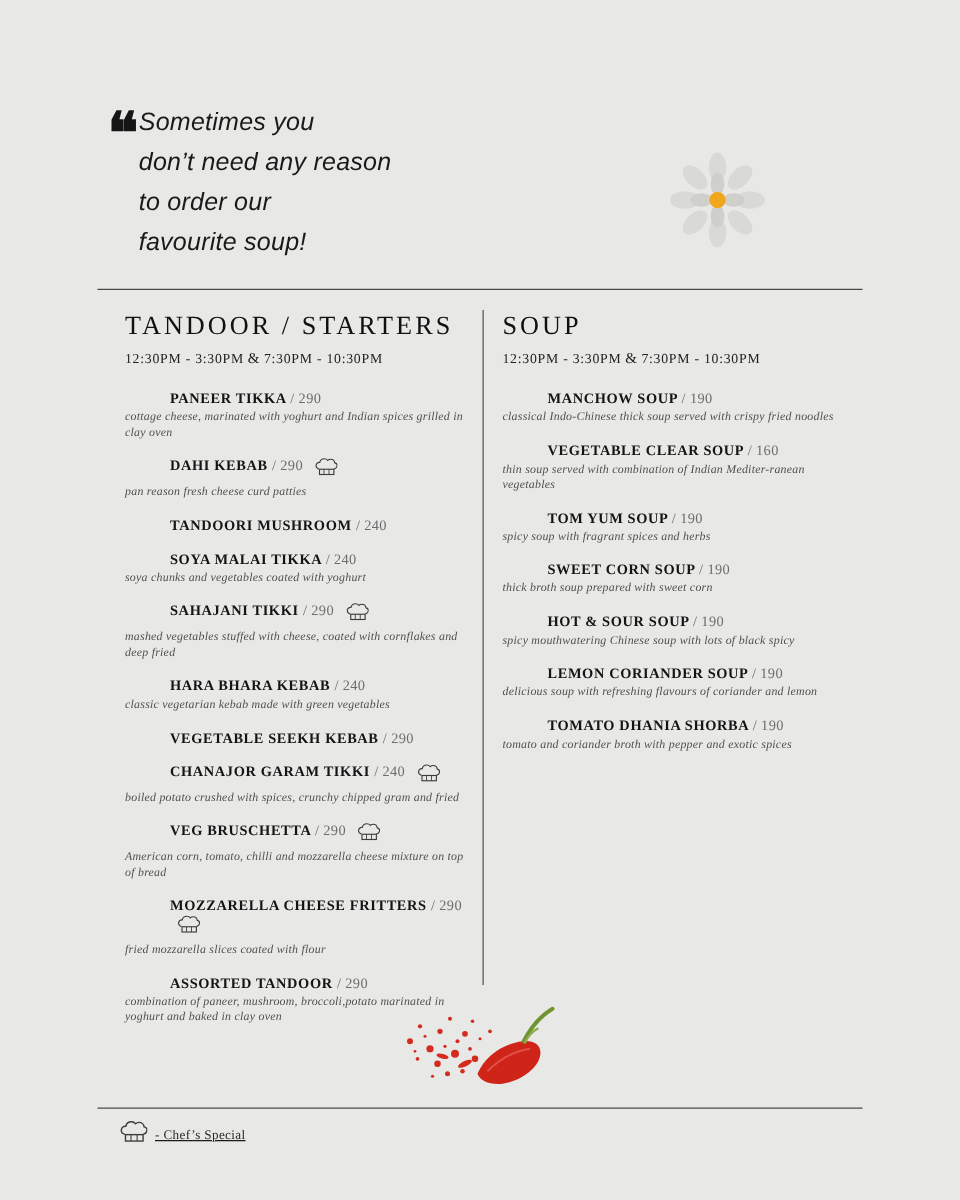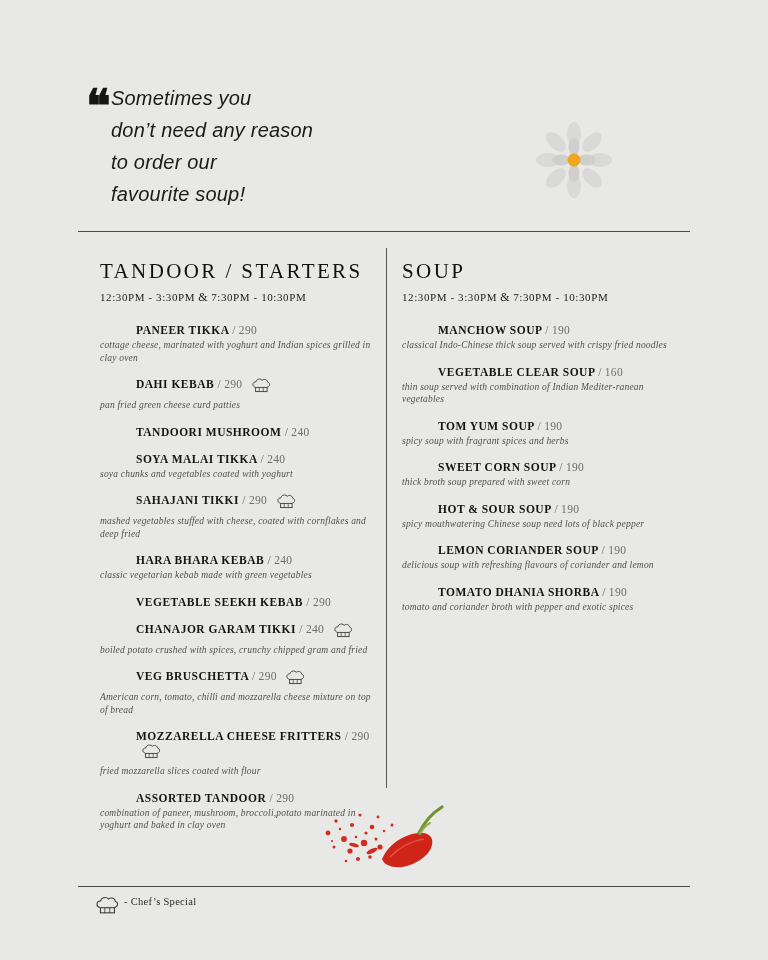--- a/index.html
+++ b/index.html
@@ -82,21 +82,21 @@
     left: 386px;
     top: 248px;
     width: 1px;
     height: 540px;
     background: #565656;
   }
 
   
   .col {
     position: absolute;
-    top: 259px;
+    top: 248px;
   }
   .col-left { left: 100px; width: 278px; }
   .col-right { left: 402px; width: 280px; }
 
   .section-title {
     font-family: "Liberation Serif", serif;
     font-size: 21px;
     letter-spacing: 2.4px;
     color: #111;
     font-weight: 400;
@@ -161,21 +161,23 @@
     width: 130px;
     height: 90px;
   }
 
   
   .footer {
     position: absolute;
     left: 96px;
     top: 896px;
     display: flex;
+    align-items: center;
     gap: 6px;
+    text-decoration: underline;
   }
   .footer-label {
     font-family: "Liberation Serif", serif;
     font-size: 10.5px;
     color: #2a2a2a;
     letter-spacing: 0.3px;
   }
 </style>
 </head>
 <body>
@@ -235,21 +237,21 @@
         <span class="item-price">/ 290</span>
         <span class="chef-inline">
           <svg width="18" height="16" viewBox="0 0 18 16">
               <path d="M3.2 9.2C1.6 8.8 0.7 7.5 0.9 6.1C1.1 4.6 2.4 3.7 3.8 3.9C4.2 2.2 5.7 1 7.5 1C8.6 1 9.6 1.5 10.2 2.3C10.8 1.7 11.6 1.4 12.5 1.4C14.2 1.4 15.6 2.7 15.8 4.3C17 4.5 17.8 5.6 17.6 6.8C17.5 7.9 16.6 8.8 15.5 9.1L15.2 9.2" fill="none" stroke="#3b3b3b" stroke-width="0.9"></path>
               <rect x="3.6" y="9.4" width="11.5" height="4.2" fill="none" stroke="#3b3b3b" stroke-width="0.9"></rect>
               <line x1="7.2" y1="9.4" x2="7.2" y2="13.6" stroke="#3b3b3b" stroke-width="0.7"></line>
               <line x1="11.2" y1="9.4" x2="11.2" y2="13.6" stroke="#3b3b3b" stroke-width="0.7"></line>
             </svg>
         </span>
       </div>
-      <div class="item-desc">pan fried green cheese curd patties</div>
+      <div class="item-desc">pan reason fresh cheese curd patties</div>
     </div>
 
     <div class="item">
       <div class="item-head">
         <span class="item-name">TANDOORI MUSHROOM</span>
         <span class="item-price">/ 240</span>
       </div>
     </div>
 
     <div class="item">
@@ -384,21 +386,21 @@
         <span class="item-price">/ 190</span>
       </div>
       <div class="item-desc">thick broth soup prepared with sweet corn</div>
     </div>
 
     <div class="item">
       <div class="item-head">
         <span class="item-name">HOT &amp; SOUR SOUP</span>
         <span class="item-price">/ 190</span>
       </div>
-      <div class="item-desc">spicy mouthwatering Chinese soup need lots of black pepper</div>
+      <div class="item-desc">spicy mouthwatering Chinese soup with lots of black spicy</div>
     </div>
 
     <div class="item">
       <div class="item-head">
         <span class="item-name">LEMON CORIANDER SOUP</span>
         <span class="item-price">/ 190</span>
       </div>
       <div class="item-desc">delicious soup with refreshing flavours of coriander and lemon</div>
     </div>
 

